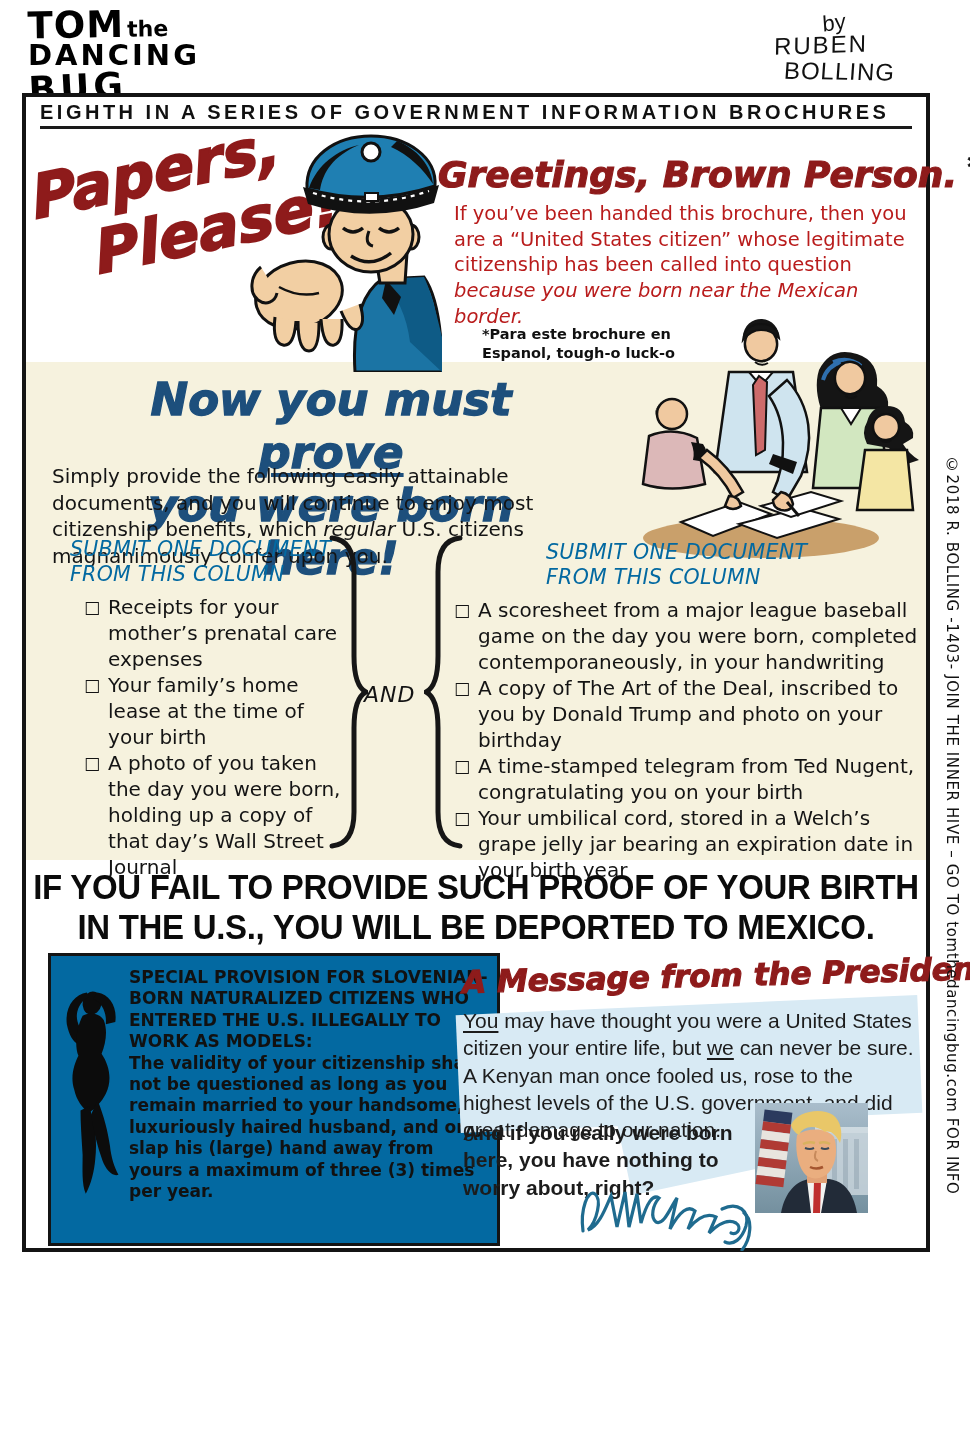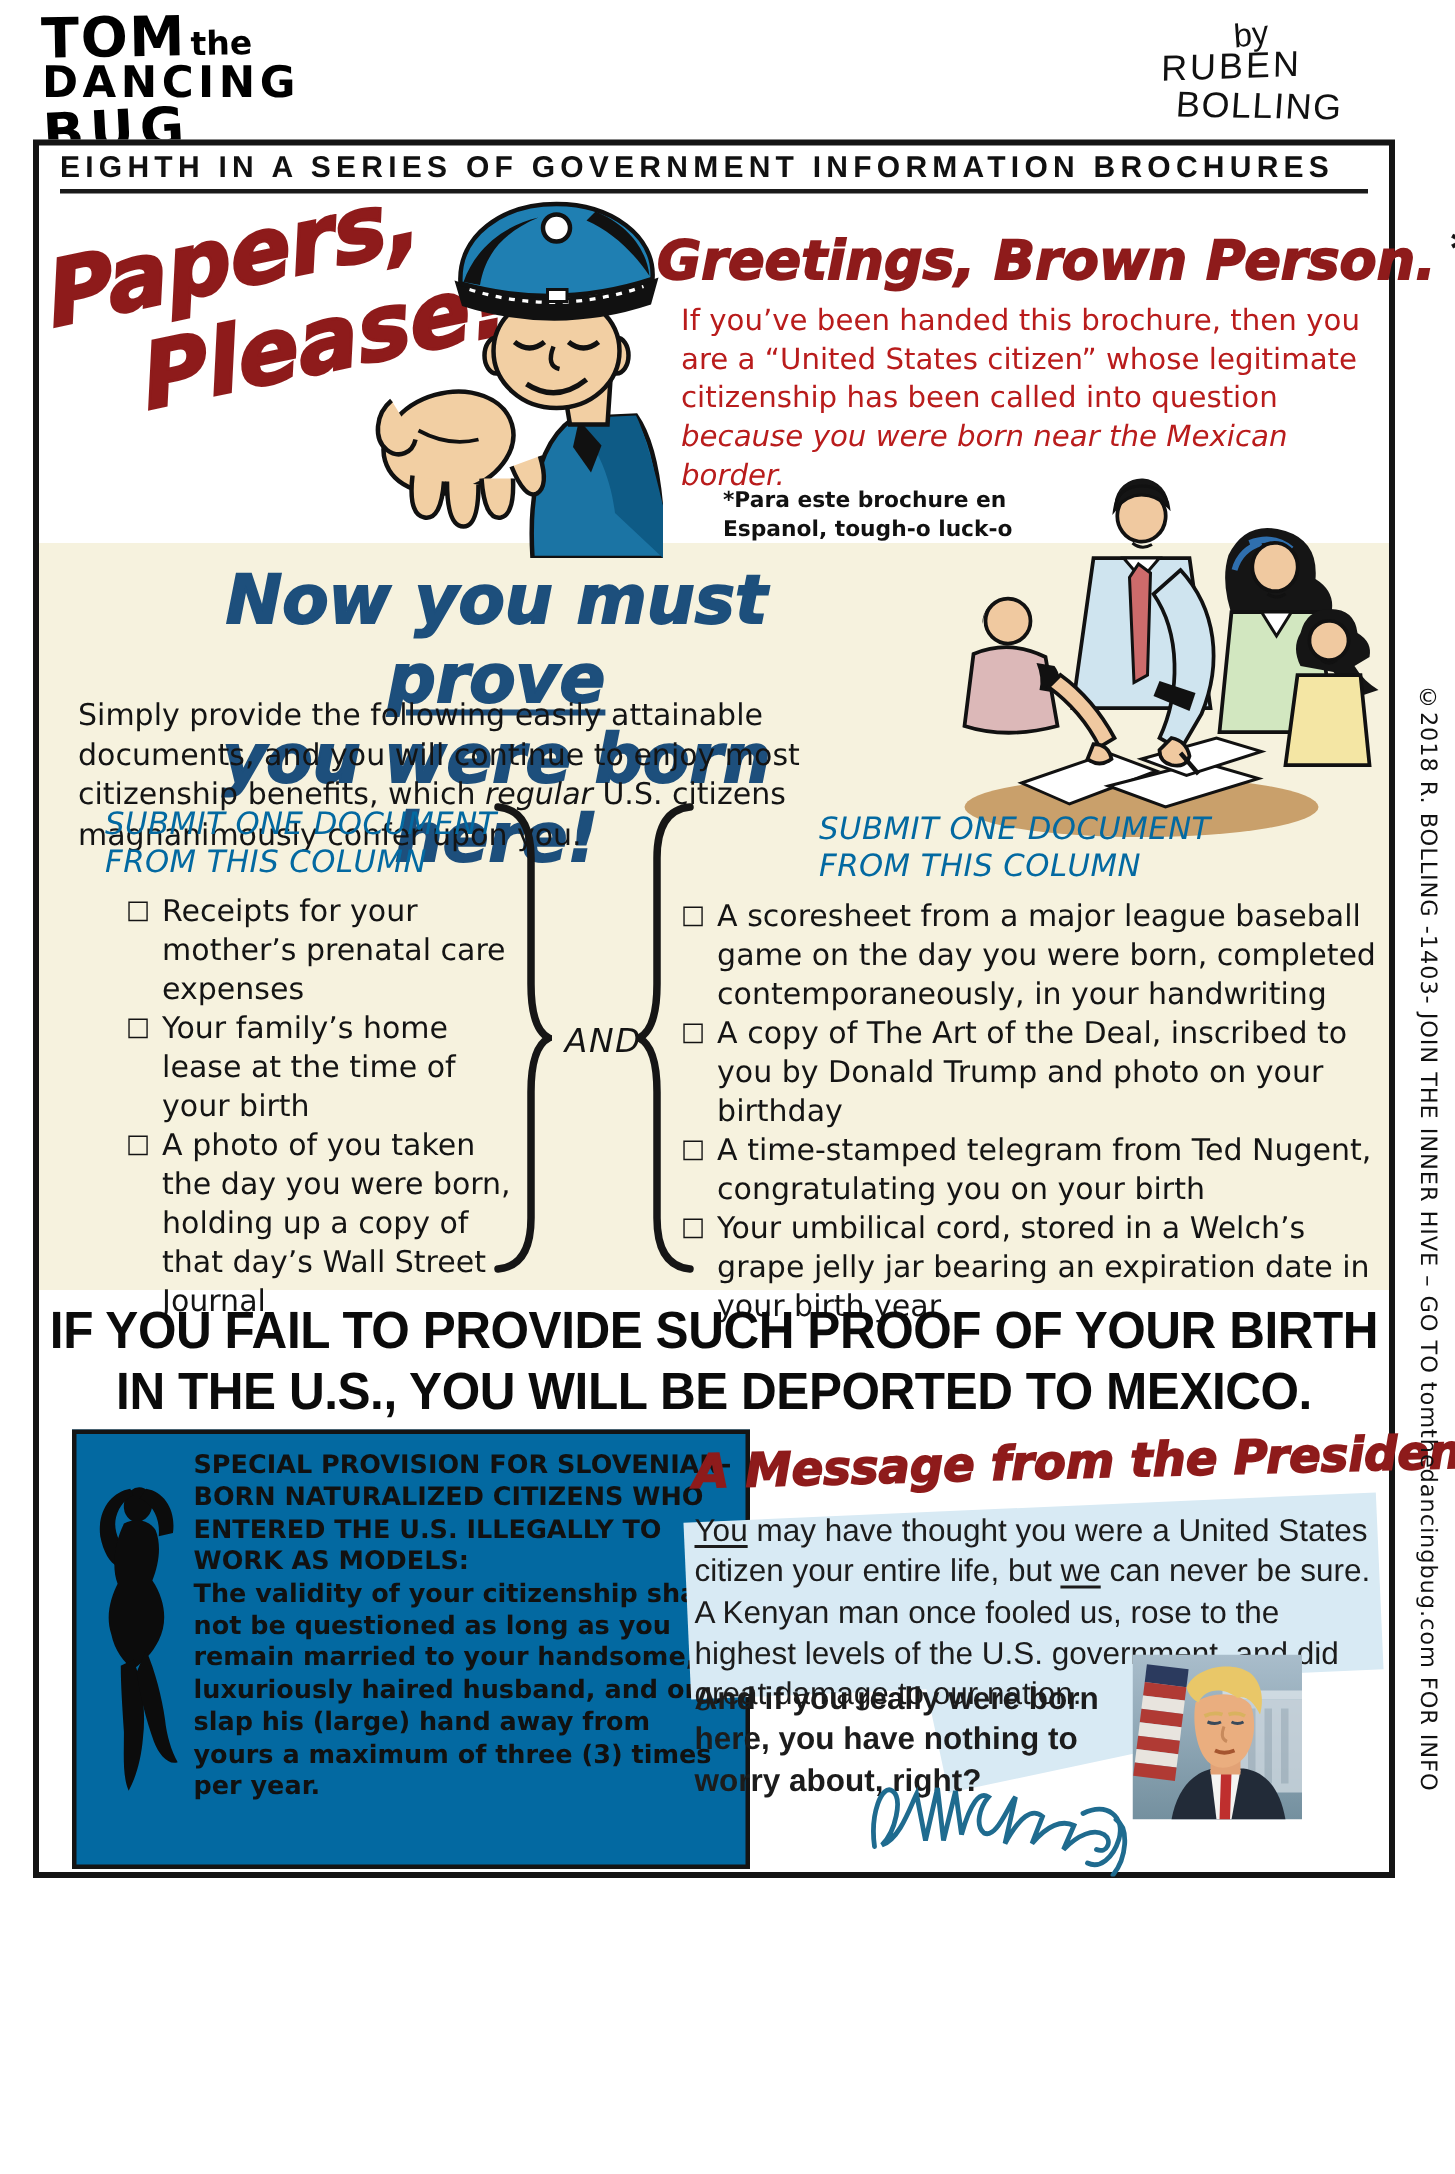--- a/index.html
+++ b/index.html
@@ -57,21 +57,21 @@
   .colhead.left { left:44px; top:440px; }
   .colhead.right { left:520px; top:443px; }
   .list { position:absolute; font-size:20px; line-height:1.3; color:#141414; }
   .list.left { left:58px; top:497px; width:262px; }
   .list.right { left:428px; top:500px; width:468px; }
   .item { display:flex; align-items:flex-start; }
   .item .cb { font-size:17px; margin:2px 8px 0 0; flex:0 0 auto; }
   .brace { position:absolute; width:42px; height:316px; }
   .brace.bl { left:300px; top:437px; }
   .brace.br { left:398px; top:437px; }
-  .and { position:absolute; left:338px; top:585px; width:64px; text-align:right;
+  .and { position:absolute; left:338px; top:585px; width:64px; text-align:left;
          font-style:italic; font-size:22px; letter-spacing:1px; color:#141414; }
 
   .warning { position:absolute; left:0; right:0; top:770px; text-align:center;
              font-family:"Liberation Sans",sans-serif; font-weight:800; font-size:33px;
              line-height:1.16; letter-spacing:-.3px; color:#0b0b0b; transform:scaleY(1.06); transform-origin:top; }
 
   .spbox { position:absolute; left:22px; top:856px; width:452px; height:293px;
            border:3px solid #141414; background:#0369a1;padding-left:19px; }
   .model { position:absolute; left:2px; top:26px; width:74px; height:216px; }
   .sptext { position:absolute; left:78px; top:11px; right:8px; font-size:17px; line-height:1.26; color:#111; }

